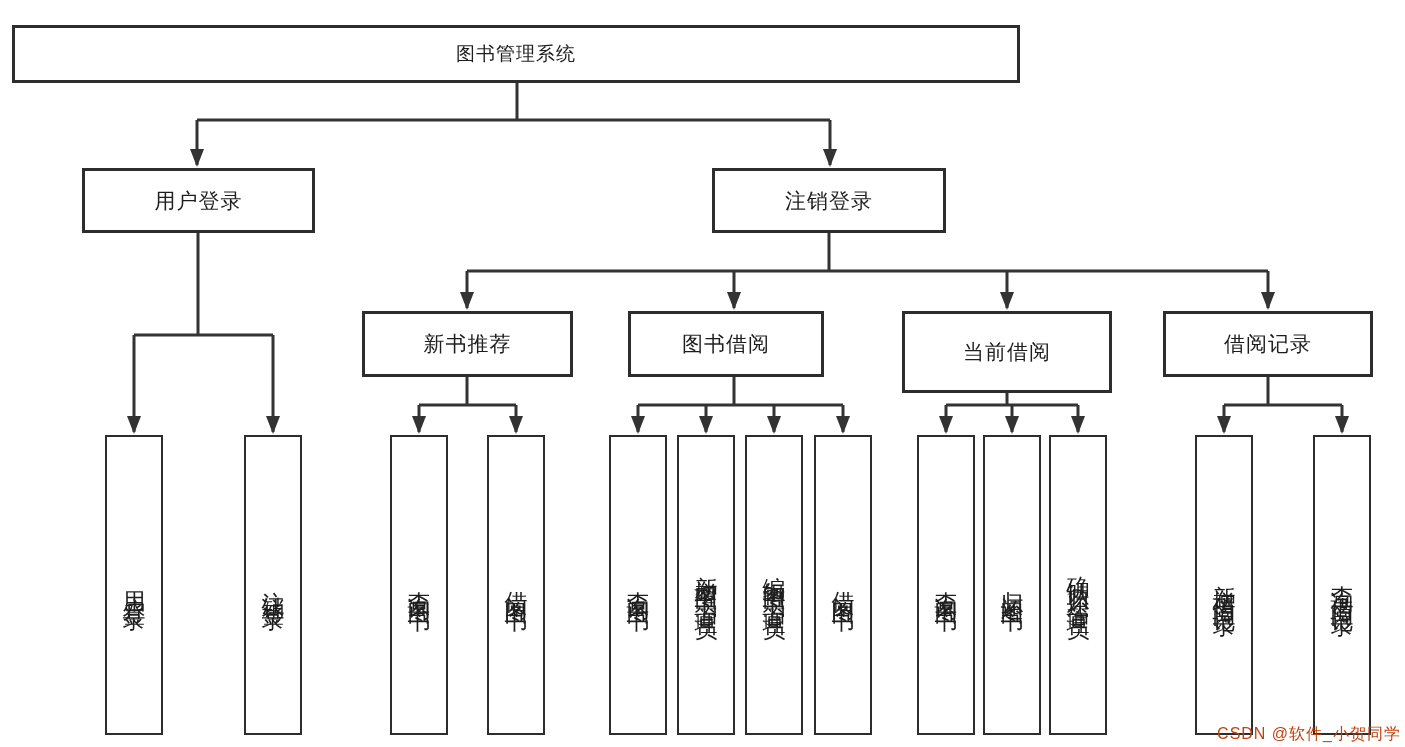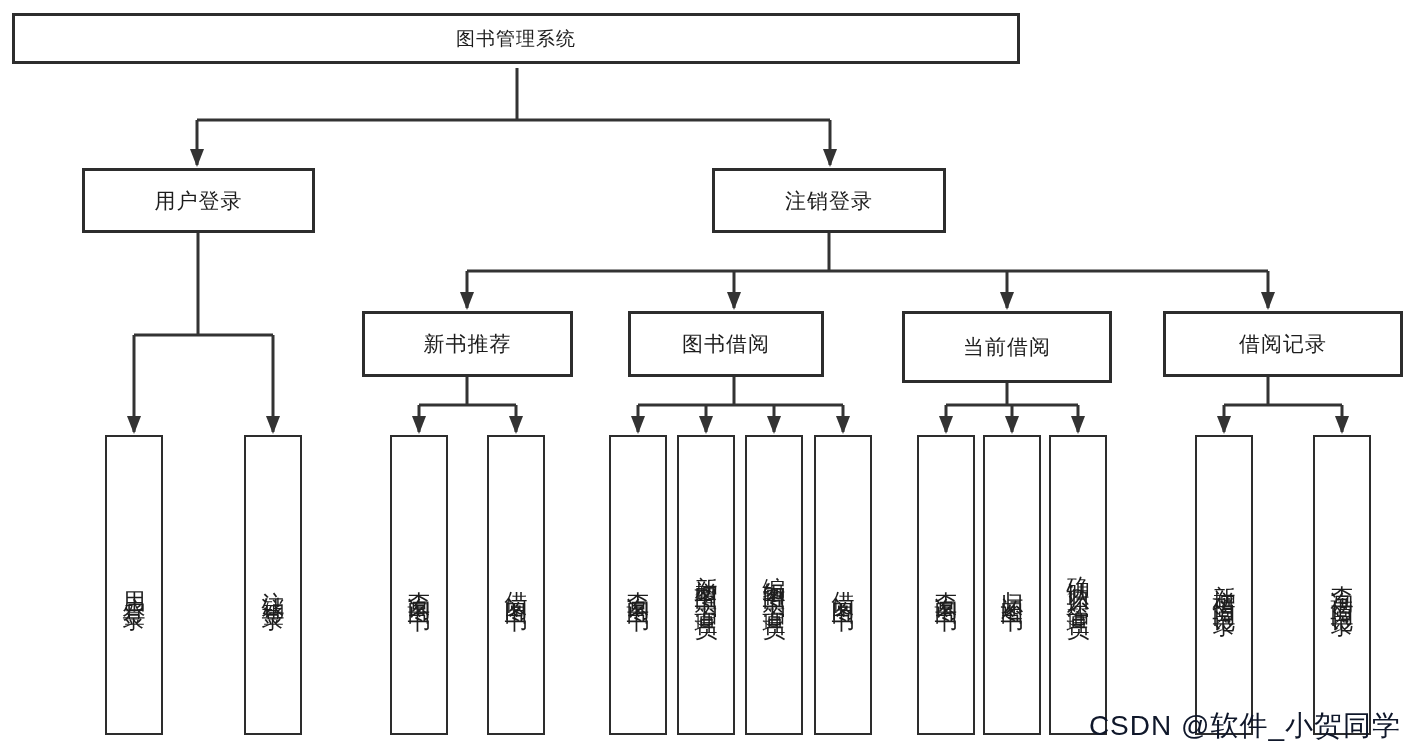--- a/index.html
+++ b/index.html
@@ -28,22 +28,22 @@
     text-orientation:mixed;
     font-size:23px;
     letter-spacing:6px;
     line-height:1;
     font-weight:500;
   }
   .watermark{
     position:absolute;
     right:4px;bottom:2px;
     z-index:2;
-    font-size:28px;
-    color:#0f172a;
+    font-size:16px;
+    color:#c2410c;
     letter-spacing:1px;
     white-space:nowrap;
   }
 </style>
 </head>
 <body>
 
 <div id="canvas">
 
   <svg id="wires" width="1405" height="747" viewBox="0 0 1405 747">
@@ -77,41 +77,41 @@
       <line x1="774" y1="405" x2="774" y2="432" marker-end="url(#arw)"></line>
       <line x1="843" y1="405" x2="843" y2="432" marker-end="url(#arw)"></line>
       <line x1="946" y1="405" x2="946" y2="432" marker-end="url(#arw)"></line>
       <line x1="1012" y1="405" x2="1012" y2="432" marker-end="url(#arw)"></line>
       <line x1="1078" y1="405" x2="1078" y2="432" marker-end="url(#arw)"></line>
       <line x1="1224" y1="405" x2="1224" y2="432" marker-end="url(#arw)"></line>
       <line x1="1342" y1="405" x2="1342" y2="432" marker-end="url(#arw)"></line>
     </g>
   </svg>
 
-  <div class="box lvl1" style="left:12px;top:13px;width:1008px;height:51px">
+  <div class="box lvl1" style="left:12px;top:25px;width:1008px;height:58px">
     <span class="lbl">图书管理系统</span>
   </div>
 
   <div class="box lvl2" style="left:82px;top:168px;width:233px;height:65px">
     <span class="lbl">用户登录</span>
   </div>
   <div class="box lvl2" style="left:712px;top:168px;width:234px;height:65px">
     <span class="lbl">注销登录</span>
   </div>
 
   <div class="box lvl3" style="left:362px;top:311px;width:211px;height:66px">
     <span class="lbl">新书推荐</span>
   </div>
   <div class="box lvl3" style="left:628px;top:311px;width:196px;height:66px">
     <span class="lbl">图书借阅</span>
   </div>
-  <div class="box lvl3" style="left:902px;top:311px;width:210px;height:72px">
+  <div class="box lvl3" style="left:902px;top:311px;width:210px;height:82px">
     <span class="lbl">当前借阅</span>
   </div>
-  <div class="box lvl3" style="left:1163px;top:311px;width:240px;height:66px">
+  <div class="box lvl3" style="left:1163px;top:311px;width:210px;height:66px">
     <span class="lbl">借阅记录</span>
   </div>
 
   <div class="box vert" style="left:105px;top:435px;width:58px;height:300px">
     <span class="lbl">用户登录</span>
   </div>
   <div class="box vert" style="left:244px;top:435px;width:58px;height:300px">
     <span class="lbl">注销登录</span>
   </div>
 

